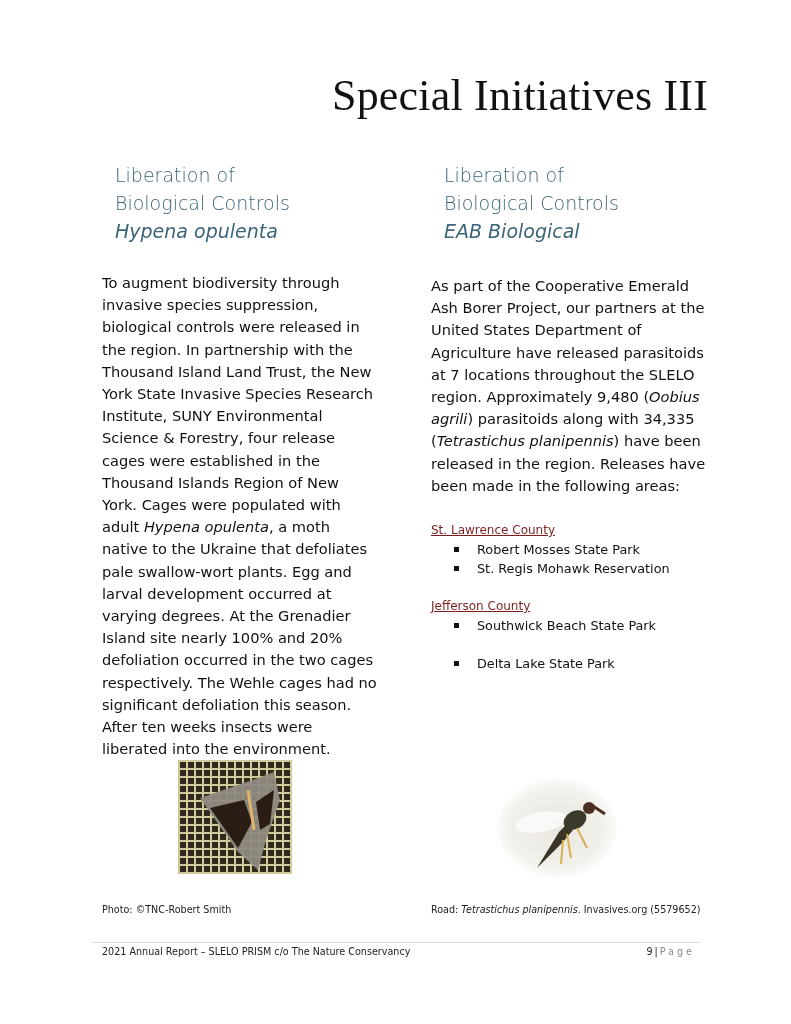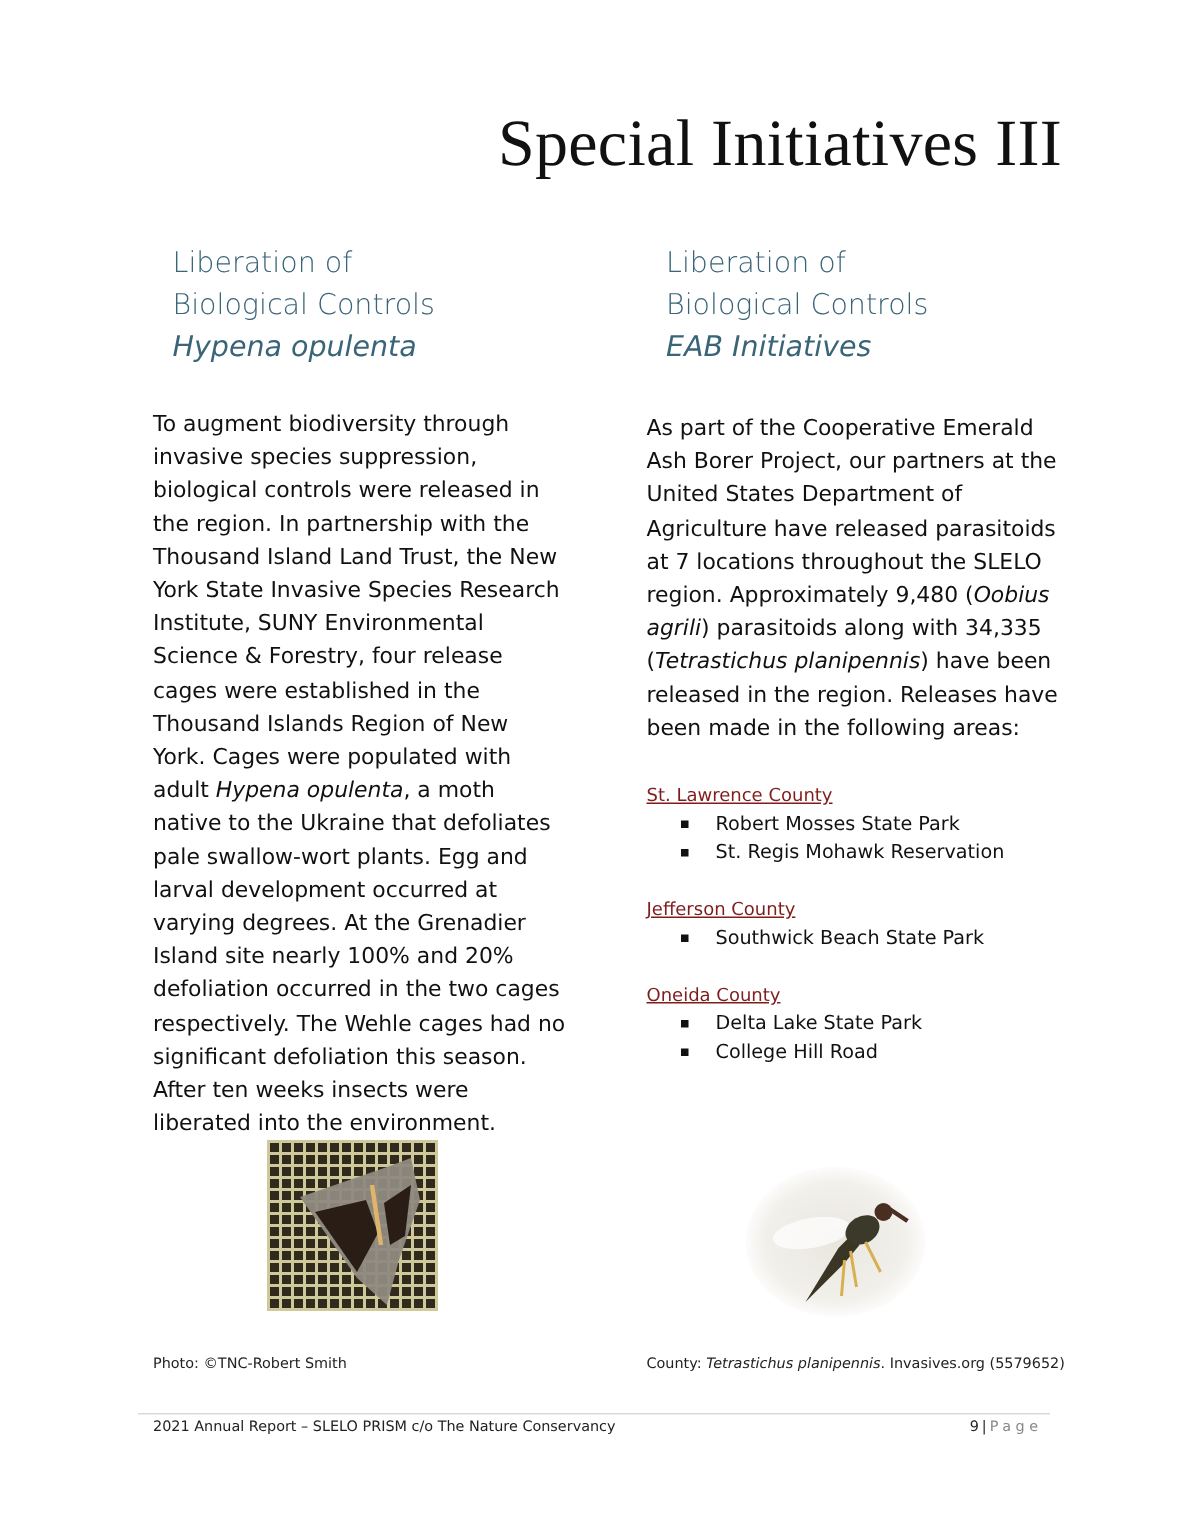--- a/index.html
+++ b/index.html
@@ -96,55 +96,53 @@
     <path d="M78 42 L96 30 L92 64 L82 70 Z" fill="#2a1d16"></path>
     <path d="M70 30 L76 70" stroke="#e0b46a" stroke-width="3"></path>
   </svg>
 </div>
 <div class="caption cap-left">Photo: ©TNC-Robert Smith</div>
 
 <div class="col col-right">
   <h2 class="heading">
     <span class="ln">Liberation of</span>
     <span class="ln">Biological Controls</span>
-    <span class="it">EAB Initiatives</span>
+    <span class="it">EAB Biological</span>
   </h2>
   <p class="body-text"><span>As part of the Cooperative Emerald Ash Borer Project, our partners at the United States Department of Agriculture have released parasitoids at 7 locations throughout the SLELO region. Approximately 9,480 (</span><i>Oobius agrili</i><span>) parasitoids along with 34,335 (</span><i>Tetrastichus planipennis</i><span>) have been released in the region. Releases have been made in the following areas:</span></p>
 
   <div class="counties">
     <div class="county-group">
       <div class="county">St. Lawrence County</div>
       <ul class="locs">
         <li><span class="bullet"></span><span>Robert Mosses State Park</span></li>
         <li><span class="bullet"></span><span>St. Regis Mohawk Reservation</span></li>
       </ul>
     </div>
     <div class="county-group">
       <div class="county">Jefferson County</div>
       <ul class="locs">
         <li><span class="bullet"></span><span>Southwick Beach State Park</span></li>
       </ul>
     </div>
     <div class="county-group">
-      <div class="county">Oneida County</div>
       <ul class="locs">
         <li><span class="bullet"></span><span>Delta Lake State Park</span></li>
-        <li><span class="bullet"></span><span>College Hill Road</span></li>
       </ul>
     </div>
   </div>
 </div>
 
 <div class="photo photo-wasp" title="Tetrastichus planipennis parasitoid wasp">
   <svg width="120" height="100" viewBox="0 0 120 100">
     <ellipse cx="44" cy="44" rx="26" ry="10" fill="#ffffff" opacity="0.7" transform="rotate(-10 44 44)"></ellipse>
     <path d="M40 90 L62 54 L70 46 L76 52 L66 64 Z" fill="#3a3524"></path>
     <ellipse cx="78" cy="42" rx="12" ry="9" fill="#3b3a2a" transform="rotate(-30 78 42)"></ellipse>
     <circle cx="92" cy="30" r="6" fill="#4a2e22"></circle>
     <path d="M96 28 L108 36" stroke="#4a2e22" stroke-width="3"></path>
     <path d="M70 56 L74 80 M80 50 L90 70 M66 62 L64 86" stroke="#d8b050" stroke-width="2"></path>
   </svg>
 </div>
-<div class="caption cap-right"><span>County: </span><i>Tetrastichus planipennis</i><span>. Invasives.org (5579652)</span></div>
+<div class="caption cap-right"><span>Road: </span><i>Tetrastichus planipennis</i><span>. Invasives.org (5579652)</span></div>
 
 <div class="footer-line"></div>
 <div class="footer-left">2021 Annual Report – SLELO PRISM c/o The Nature Conservancy</div>
 <div class="footer-right"><span>9</span><span class="sep">|</span><span class="pg">Page</span></div>
 
 </body></html>

